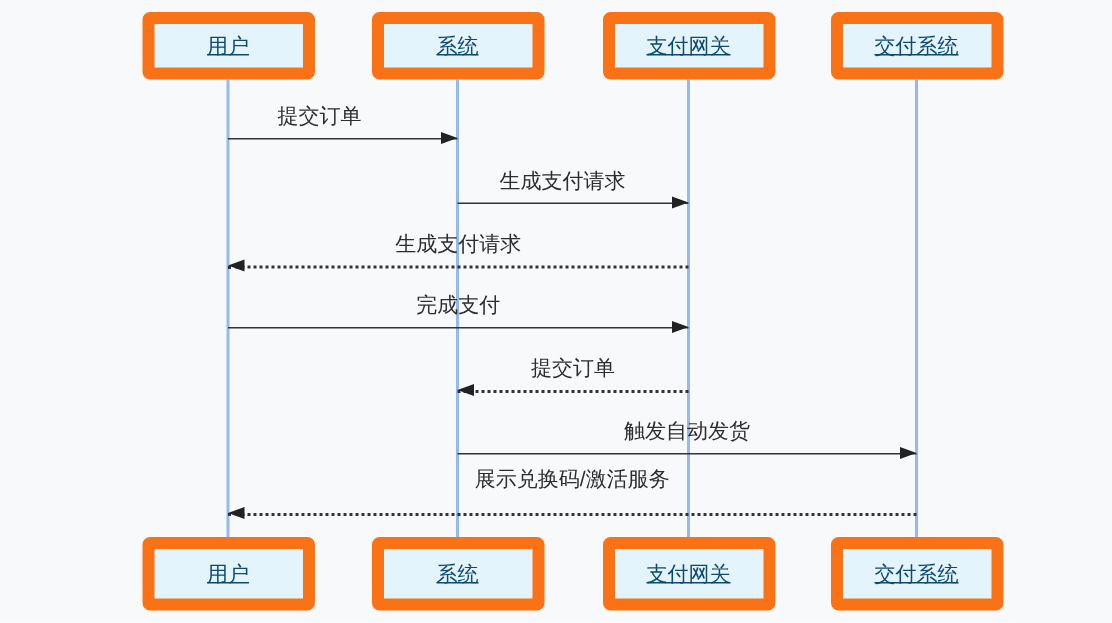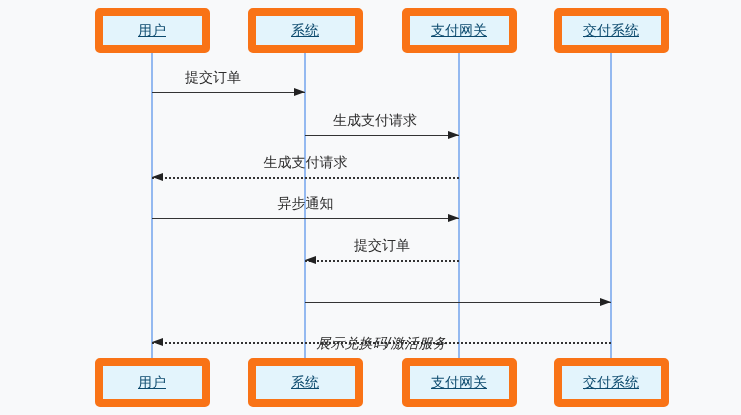--- a/index.html
+++ b/index.html
@@ -77,22 +77,23 @@
     <div class="arrowhead right" style="top: 88px; left: 294px;"></div>
     <div class="msg-label" style="left: 213px; top: 86px;">提交订单</div>
     <div class="msg-line solid" style="left: 305px; top: 135px; width: 154px;"></div>
     <div class="arrowhead right" style="top: 131px; left: 448px;"></div>
     <div class="msg-label" style="left: 375px; top: 129px;">生成支付请求</div>
     <div class="msg-line dashed" style="left: 152px; top: 177px; width: 307px;"></div>
     <div class="arrowhead left" style="top: 173px; left: 152px;"></div>
     <div class="msg-label" style="left: 305.5px; top: 171px;">生成支付请求</div>
     <div class="msg-line solid" style="left: 152px; top: 218px; width: 307px;"></div>
     <div class="arrowhead right" style="top: 214px; left: 448px;"></div>
-    <div class="msg-label" style="left: 305.5px; top: 212px;">异步通知</div>
+    <div class="msg-label" style="left: 305.5px; top: 212px;">完成支付</div>
     <div class="msg-line dashed" style="left: 305px; top: 260px; width: 154px;"></div>
     <div class="arrowhead left" style="top: 256px; left: 305px;"></div>
     <div class="msg-label" style="left: 382px; top: 254px;">提交订单</div>
     <div class="msg-line solid" style="left: 305px; top: 302px; width: 306px;"></div>
     <div class="arrowhead right" style="top: 298px; left: 600px;"></div>
+    <div class="msg-label" style="left: 458px; top: 296px;">触发自动发货</div>
     <div class="msg-line dashed" style="left: 152px; top: 342px; width: 459px;"></div>
     <div class="arrowhead left" style="top: 338px; left: 152px;"></div>
-    <div class="msg-label" style="left: 381.5px; top: 352px; font-style: italic;">展示兑换码/激活服务</div>
+    <div class="msg-label" style="left: 381.5px; top: 328px;">展示兑换码/激活服务</div>
   </div>
 
 </body></html>

